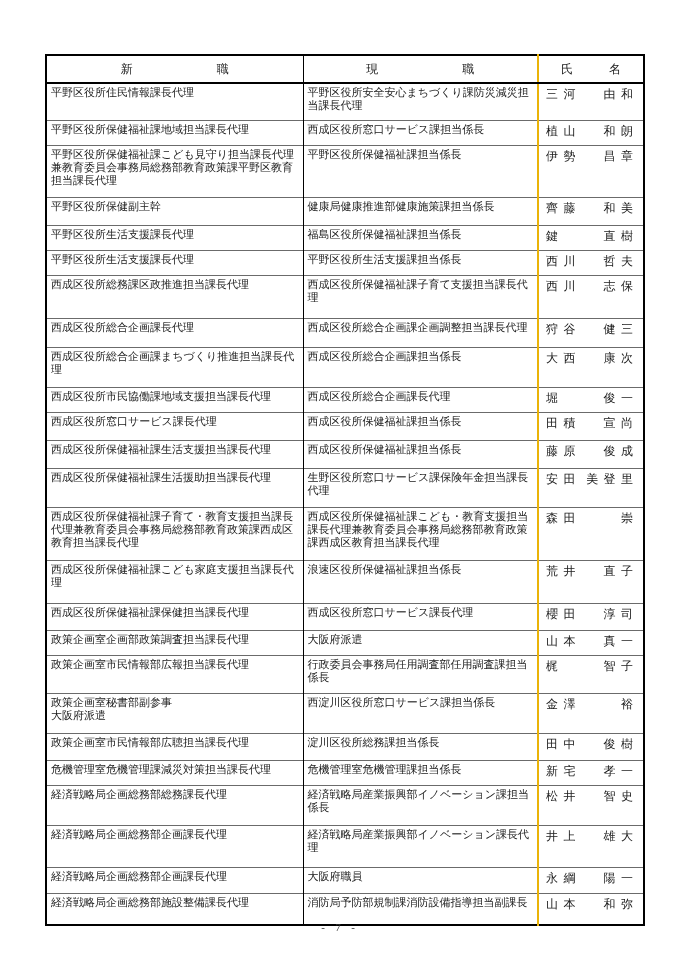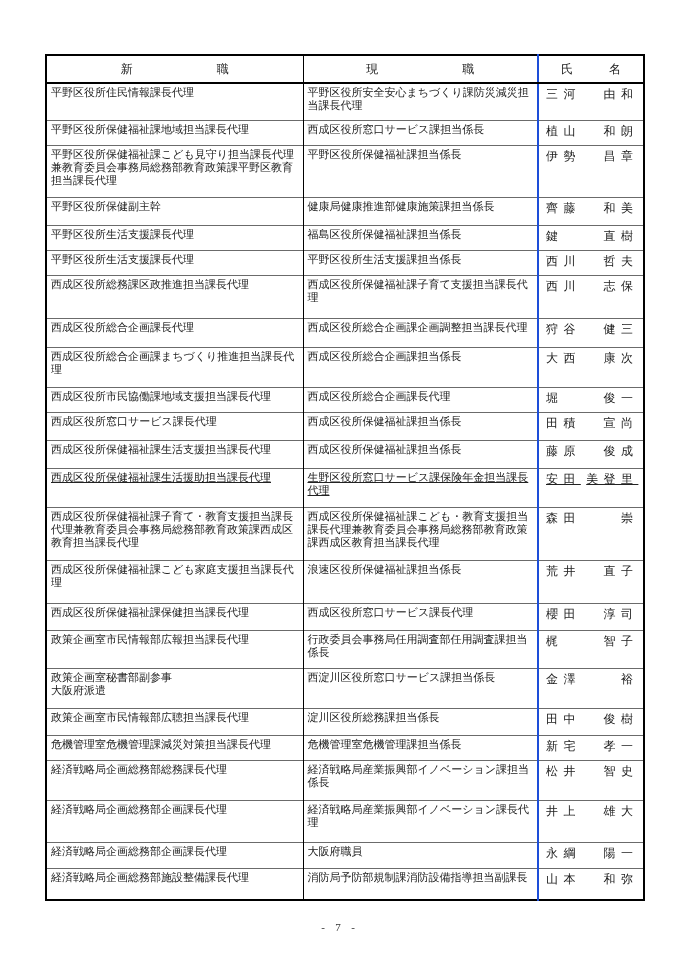--- a/index.html
+++ b/index.html
@@ -22,21 +22,21 @@
     font-size:12px;border-bottom:2.5px solid #000;padding:1px;color:#1b1b1b;
   }
   .hw{letter-spacing:7em;margin-right:-7em}
   .hn{letter-spacing:3em;margin-right:-3em}
   td{
     vertical-align:top;font-size:11px;line-height:13px;
     padding:2px 4px 1px 4px;border-top:1px solid #6b6b6b;
     word-break:break-all;color:#1b1b1b;
   }
   .c1{border-right:1.5px solid #000}
-  .c2{border-right:2px solid #1d4ed8}
+  .c2{border-right:2px solid #eab308}
   td.c1,td.c2{white-space:pre-line}
   td.c3{padding:2px 0 1px 0}
   .name{
     display:flex;justify-content:space-between;align-items:center;
     padding:1px 10px 0 7px;font-size:12px;line-height:14px;
   }
   .sei,.mei{letter-spacing:0.45em;white-space:nowrap}
   .mei{margin-right:-0.45em}
   .pagenum{
     position:absolute;top:921px;left:0;width:680px;text-align:center;
@@ -174,21 +174,21 @@
         <tr style="height: 28px;">
           <td class="c1">西成区役所保健福祉課生活支援担当課長代理</td>
           <td class="c2">西成区役所保健福祉課担当係長</td>
           <td class="c3">
             <div class="name">
               <span class="sei">藤原</span>
               <span class="mei">俊成</span>
             </div>
           </td>
         </tr>
-        <tr style="height: 39px; text-decoration: underline;">
+        <tr style="height: 39px;">
           <td class="c1">西成区役所保健福祉課生活援助担当課長代理</td>
           <td class="c2">生野区役所窓口サービス課保険年金担当課長代理</td>
           <td class="c3">
             <div class="name">
               <span class="sei">安田</span>
               <span class="mei">美登里</span>
             </div>
           </td>
         </tr>
         <tr style="height: 53px;">
@@ -211,20 +211,30 @@
             </div>
           </td>
         </tr>
         <tr style="height: 27px; margin-top: 36px;">
           <td class="c1">西成区役所保健福祉課保健担当課長代理</td>
           <td class="c2">西成区役所窓口サービス課長代理</td>
           <td class="c3">
             <div class="name">
               <span class="sei">櫻田</span>
               <span class="mei">淳司</span>
+            </div>
+          </td>
+        </tr>
+        <tr style="height: 25px;">
+          <td class="c1">政策企画室企画部政策調査担当課長代理</td>
+          <td class="c2">大阪府派遣</td>
+          <td class="c3">
+            <div class="name">
+              <span class="sei">山本</span>
+              <span class="mei">真一</span>
             </div>
           </td>
         </tr>
         <tr style="height: 38px;">
           <td class="c1">政策企画室市民情報部広報担当課長代理</td>
           <td class="c2">行政委員会事務局任用調査部任用調査課担当係長</td>
           <td class="c3">
             <div class="name">
               <span class="sei">梶</span>
               <span class="mei">智子</span>

